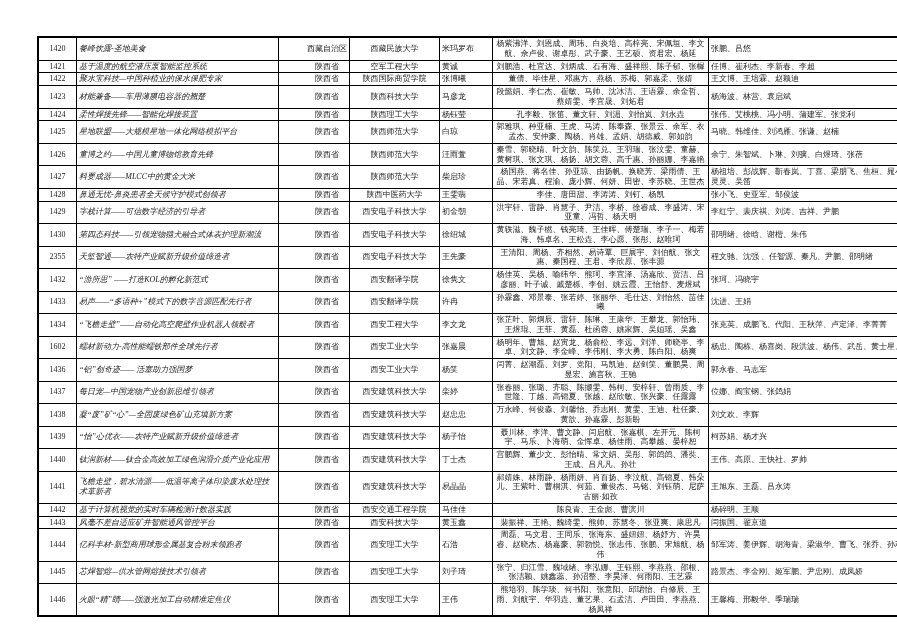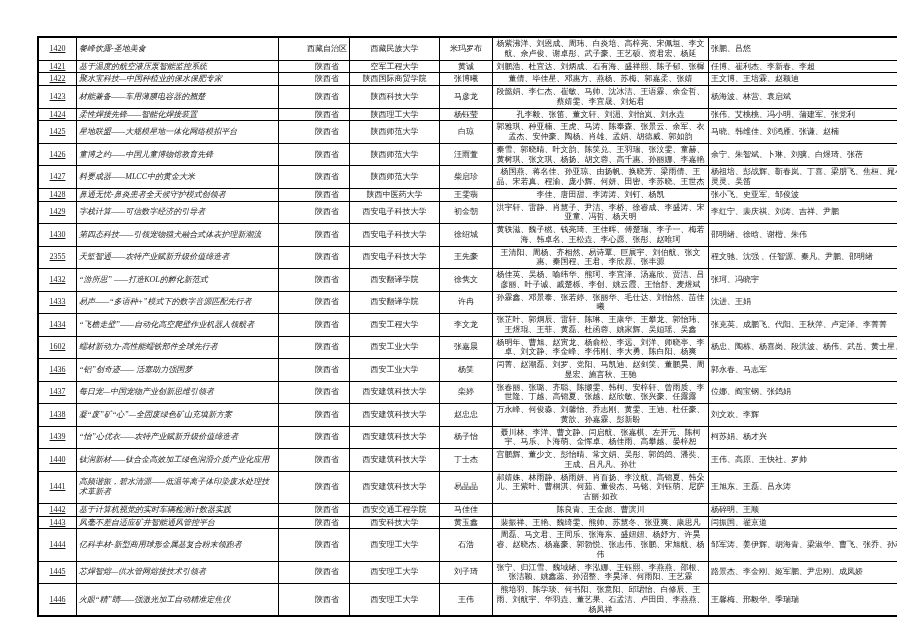--- a/index.html
+++ b/index.html
@@ -13,25 +13,25 @@
     position:absolute;left:37px;top:36px;width:833px;
     border-collapse:collapse;table-layout:fixed;
     border:2px solid #000;
   }
   td{
     border:1px solid #000;
     font-size:8px;line-height:1.22;
     padding:1px 2px;vertical-align:middle;
     overflow:hidden;word-break:break-all;
   }
-  td.c-no{width:33px;text-align:center;text-decoration:underline;}
+  td.c-no{width:33px;text-align:center;}
   td.c-title{width:197px;text-align:left;font-style:italic;}
   td.c-prov{width:40px;text-align:center;padding-left:28px;}
   td.c-univ{width:85px;text-align:center;}
-  td.c-leader{width:48px;text-align:center;}
+  td.c-leader{width:48px;text-align:left;}
   td.c-members{width:211px;text-align:center;}
   td.c-advisors{width:219px;text-align:left;}
 </style>
 </head>
 <body>
 
 <div class="page">
   <table class="award-table">
     <tbody id="table-body">
   <tr>
@@ -239,21 +239,21 @@
     <td class="c-title">钛润新材——钛合金高效加工绿色润滑介质产业化应用</td>
     <td class="c-prov">陕西省</td>
     <td class="c-univ">西安建筑科技大学</td>
     <td class="c-leader">丁士杰</td>
     <td class="c-members">宫鹏辉、董少文、彭怡晴、常文娟、吴彤、郭鸽鸽、潘奘、王成、吕凡凡、孙壮</td>
     <td class="c-advisors">王伟、高原、王快社、罗帅</td>
   </tr>
 
   <tr>
     <td class="c-no">1441</td>
-    <td class="c-title">高频谐振，碧水清源——低温等离子体印染废水处理技术革新者</td>
+    <td class="c-title">飞檐走壁，碧水清源——低温等离子体印染废水处理技术革新者</td>
     <td class="c-prov">陕西省</td>
     <td class="c-univ">西安建筑科技大学</td>
     <td class="c-leader">易晶晶</td>
     <td class="c-members">郝婧姝、林雨静、杨雨妍、肖百扬、李汶航、高锦夏、韩朵儿、王紫叶、曹桐淇、何茹、董俊杰、马铭、刘钰萌、尼萨古丽·如孜</td>
     <td class="c-advisors">王旭东、王磊、吕永涛</td>
   </tr>
 
   <tr>
     <td class="c-no">1442</td>
     <td class="c-title">基于计算机视觉的实时车辆检测计数器实践</td>

